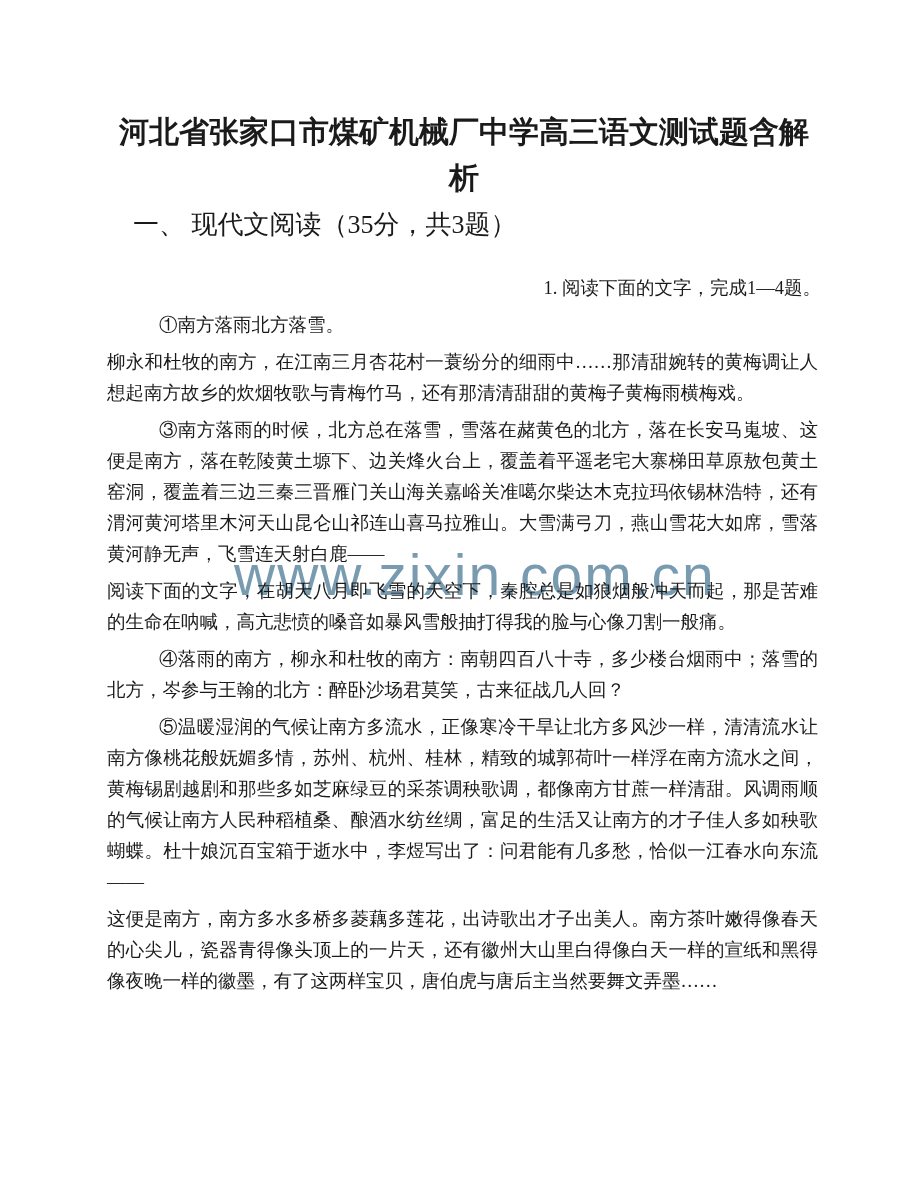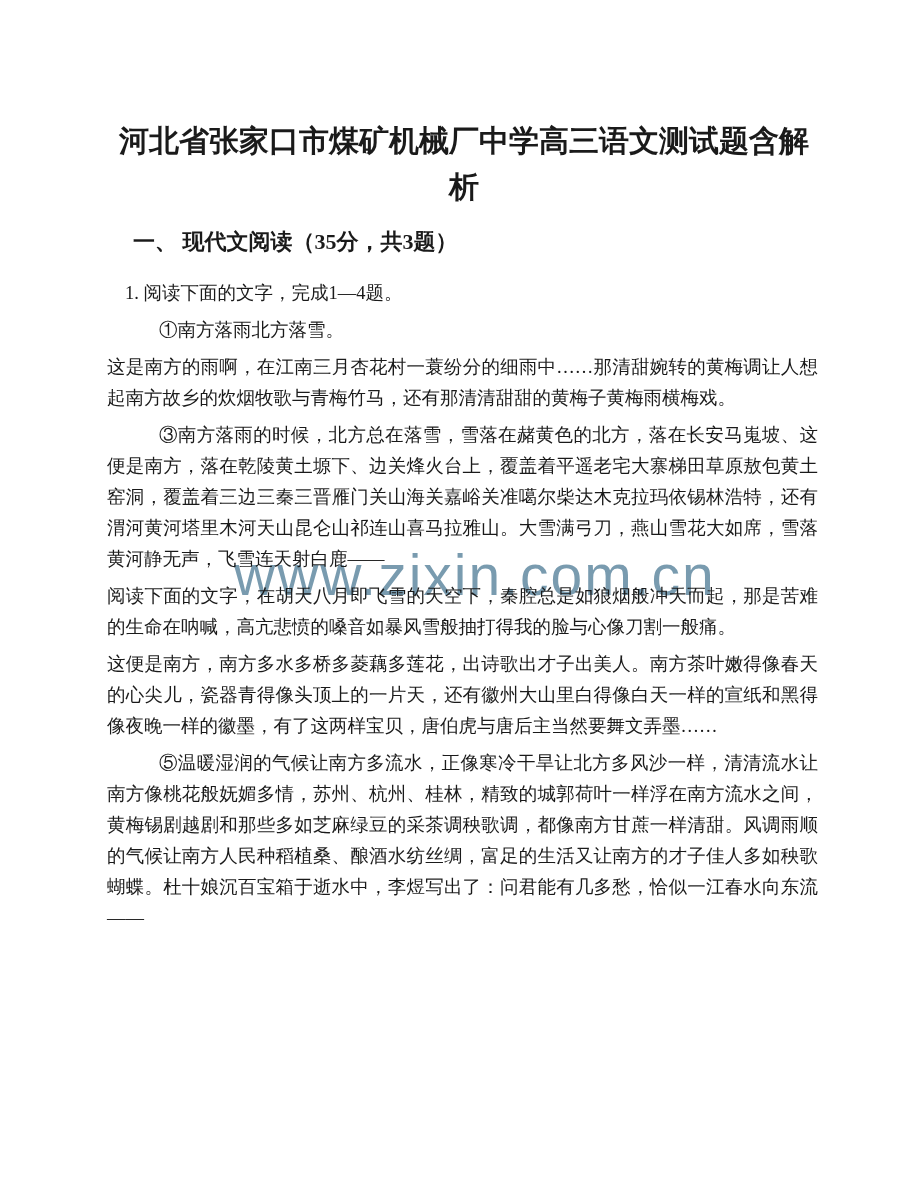--- a/index.html
+++ b/index.html
@@ -25,42 +25,43 @@
     letter-spacing: 2px;
     color: #0c4a6e;
     opacity: 0.55;
     white-space: nowrap;
     z-index: 0;
     user-select: none;
   }
   .content {
     position: absolute;
     left: 107px;
-    top: 16px;
+    top: 7px;
     width: 714px;
     z-index: 1;
   }
   .doc-title {
     margin: 102px auto 0 auto;
     max-width: 706px;
     font-size: 30px;
     line-height: 46px;
     font-weight: bold;
     text-align: center;
   }
   .section-heading {
-    margin: 16px 0 0 26px;
-    font-size: 22px;
+    margin: 8px 0 0 26px;
+    font-size: 26px;
     line-height: 32px;
-    font-weight: bold;
+    font-weight: normal;
   }
   .intro {
-    margin: 20px 0 6px 18px;
+    margin: 32px 0 6px 18px;
     font-size: 18.5px;
     line-height: 31px;
+    text-align: right;
   }
   p.para {
     margin: 0 3px 6px 0;
     font-size: 18.5px;
     line-height: 31px;
     text-align: justify;
     text-justify: inter-ideograph;
   }
   p.para.indent {
     text-indent: 52px;
@@ -77,25 +78,26 @@
 
     <h1 class="doc-title">河北省张家口市煤矿机械厂中学高三语文测试题含解析</h1>
 
     <h2 class="section-heading">一、 现代文阅读（35分，共3题）</h2>
 
     <p class="intro">1. 阅读下面的文字，完成1—4题。</p>
 
     <p class="para indent">①南方落雨北方落雪。</p>
 
 
-    <p class="para">这是南方的雨啊，在江南三月杏花村一蓑纷分的细雨中……那清甜婉转的黄梅调让人想起南方故乡的炊烟牧歌与青梅竹马，还有那清清甜甜的黄梅子黄梅雨横梅戏。</p>
+    <p class="para">柳永和杜牧的南方，在江南三月杏花村一蓑纷分的细雨中……那清甜婉转的黄梅调让人想起南方故乡的炊烟牧歌与青梅竹马，还有那清清甜甜的黄梅子黄梅雨横梅戏。</p>
 
     <p class="para indent">③南方落雨的时候，北方总在落雪，雪落在赭黄色的北方，落在长安马嵬坡、这便是南方，落在乾陵黄土塬下、边关烽火台上，覆盖着平遥老宅大寨梯田草原敖包黄土窑洞，覆盖着三边三秦三晋雁门关山海关嘉峪关准噶尔柴达木克拉玛依锡林浩特，还有渭河黄河塔里木河天山昆仑山祁连山喜马拉雅山。大雪满弓刀，燕山雪花大如席，雪落黄河静无声，飞雪连天射白鹿——</p>
 
     <p class="para">阅读下面的文字，在胡天八月即飞雪的天空下，秦腔总是如狼烟般冲天而起，那是苦难的生命在呐喊，高亢悲愤的嗓音如暴风雪般抽打得我的脸与心像刀割一般痛。</p>
 
+    <p class="para indent">④落雨的南方，柳永和杜牧的南方：南朝四百八十寺，多少楼台烟雨中；落雪的北方，岑参与王翰的北方：醉卧沙场君莫笑，古来征战几人回？</p>
+
+    <p class="para indent">⑤温暖湿润的气候让南方多流水，正像寒冷干旱让北方多风沙一样，清清流水让南方像桃花般妩媚多情，苏州、杭州、桂林，精致的城郭荷叶一样浮在南方流水之间，黄梅锡剧越剧和那些多如芝麻绿豆的采茶调秧歌调，都像南方甘蔗一样清甜。风调雨顺的气候让南方人民种稻植桑、酿酒水纺丝绸，富足的生活又让南方的才子佳人多如秧歌蝴蝶。杜十娘沉百宝箱于逝水中，李煜写出了：问君能有几多愁，恰似一江春水向东流——</p>
 
     <p class="para">这便是南方，南方多水多桥多菱藕多莲花，出诗歌出才子出美人。南方茶叶嫩得像春天的心尖儿，瓷器青得像头顶上的一片天，还有徽州大山里白得像白天一样的宣纸和黑得像夜晚一样的徽墨，有了这两样宝贝，唐伯虎与唐后主当然要舞文弄墨……</p>
-
-    <p class="para indent">⑤温暖湿润的气候让南方多流水，正像寒冷干旱让北方多风沙一样，清清流水让南方像桃花般妩媚多情，苏州、杭州、桂林，精致的城郭荷叶一样浮在南方流水之间，黄梅锡剧越剧和那些多如芝麻绿豆的采茶调秧歌调，都像南方甘蔗一样清甜。风调雨顺的气候让南方人民种稻植桑、酿酒水纺丝绸，富足的生活又让南方的才子佳人多如秧歌蝴蝶。杜十娘沉百宝箱于逝水中，李煜写出了：问君能有几多愁，恰似一江春水向东流——</p>
 
   </div>
 </div>
 
 </body></html>

